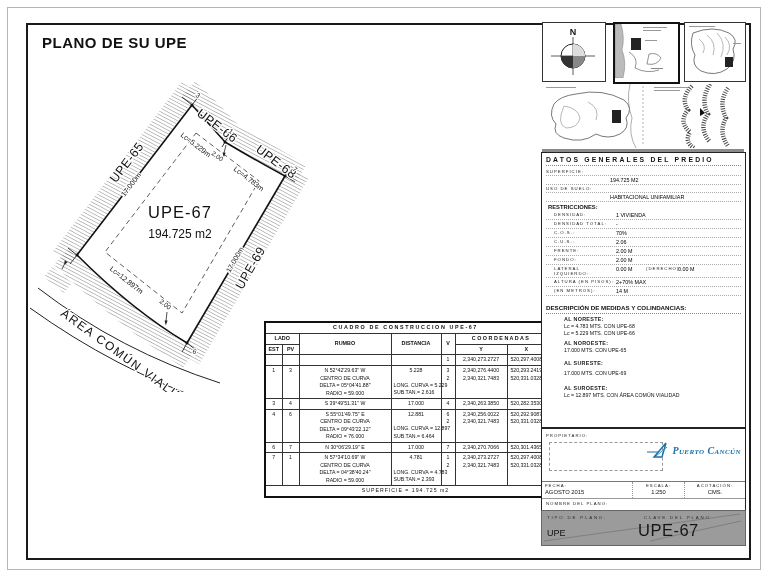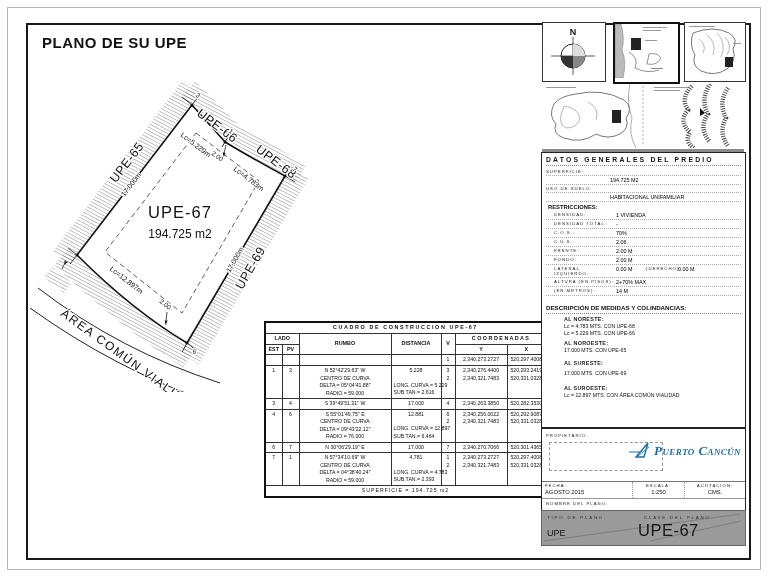--- a/index.html
+++ b/index.html
@@ -36,21 +36,21 @@
   .vind{padding-left:64px;}
   .restr{font-size:5.8px;font-weight:bold;padding:2px 0 1px 2px;}
   .desc-title{font-size:6.2px;font-weight:bold;border-bottom:1px dotted #888;padding:2px 0;}
   .desc-entry{padding:2.5px 0 1px 18px;}
   .desc-entry .lbl{font-size:5.4px;font-weight:bold;letter-spacing:.3px;}
   .desc-entry .ln{font-size:5.2px;padding-top:1px;}
   .prop{border-top:2px solid #222;height:46px;}
   .prop-box{position:absolute;left:7px;top:13px;width:112px;height:27px;border:1px dashed #999;}
   .logo{position:absolute;right:4px;top:12px;display:flex;align-items:center;}
   .logo-text{font-family:"Liberation Serif",serif;font-style:italic;font-weight:bold;
-             font-size:13px;color:#1b6ea8;font-variant:small-caps;letter-spacing:.4px;}
+             font-size:10px;color:#1b6ea8;font-variant:small-caps;letter-spacing:.4px;}
   .meta-row{display:flex;border-top:1px solid #777;height:16px;}
   .meta-cell{border-right:1px dotted #999;padding:1px 3px;box-sizing:border-box;}
   .meta-cell:last-child{border-right:none;}
   .meta-val{font-size:5.8px;padding-top:1px;}
   .plano-row{border-top:1px solid #999;height:20px;padding:1px 4px;box-sizing:border-box;}
   .plano-row .val{font-size:6px;display:block;padding-top:3px;}
   .archivo-row{border-top:1px dotted #999;height:17px;padding:1px 4px;box-sizing:border-box;}
   .archivo-row .val{font-size:5.6px;display:block;padding-top:2px;}
 
   .graybox{left:541px;top:510px;width:203px;height:34px;background:#9b9b9b;border:1px solid #666;}

